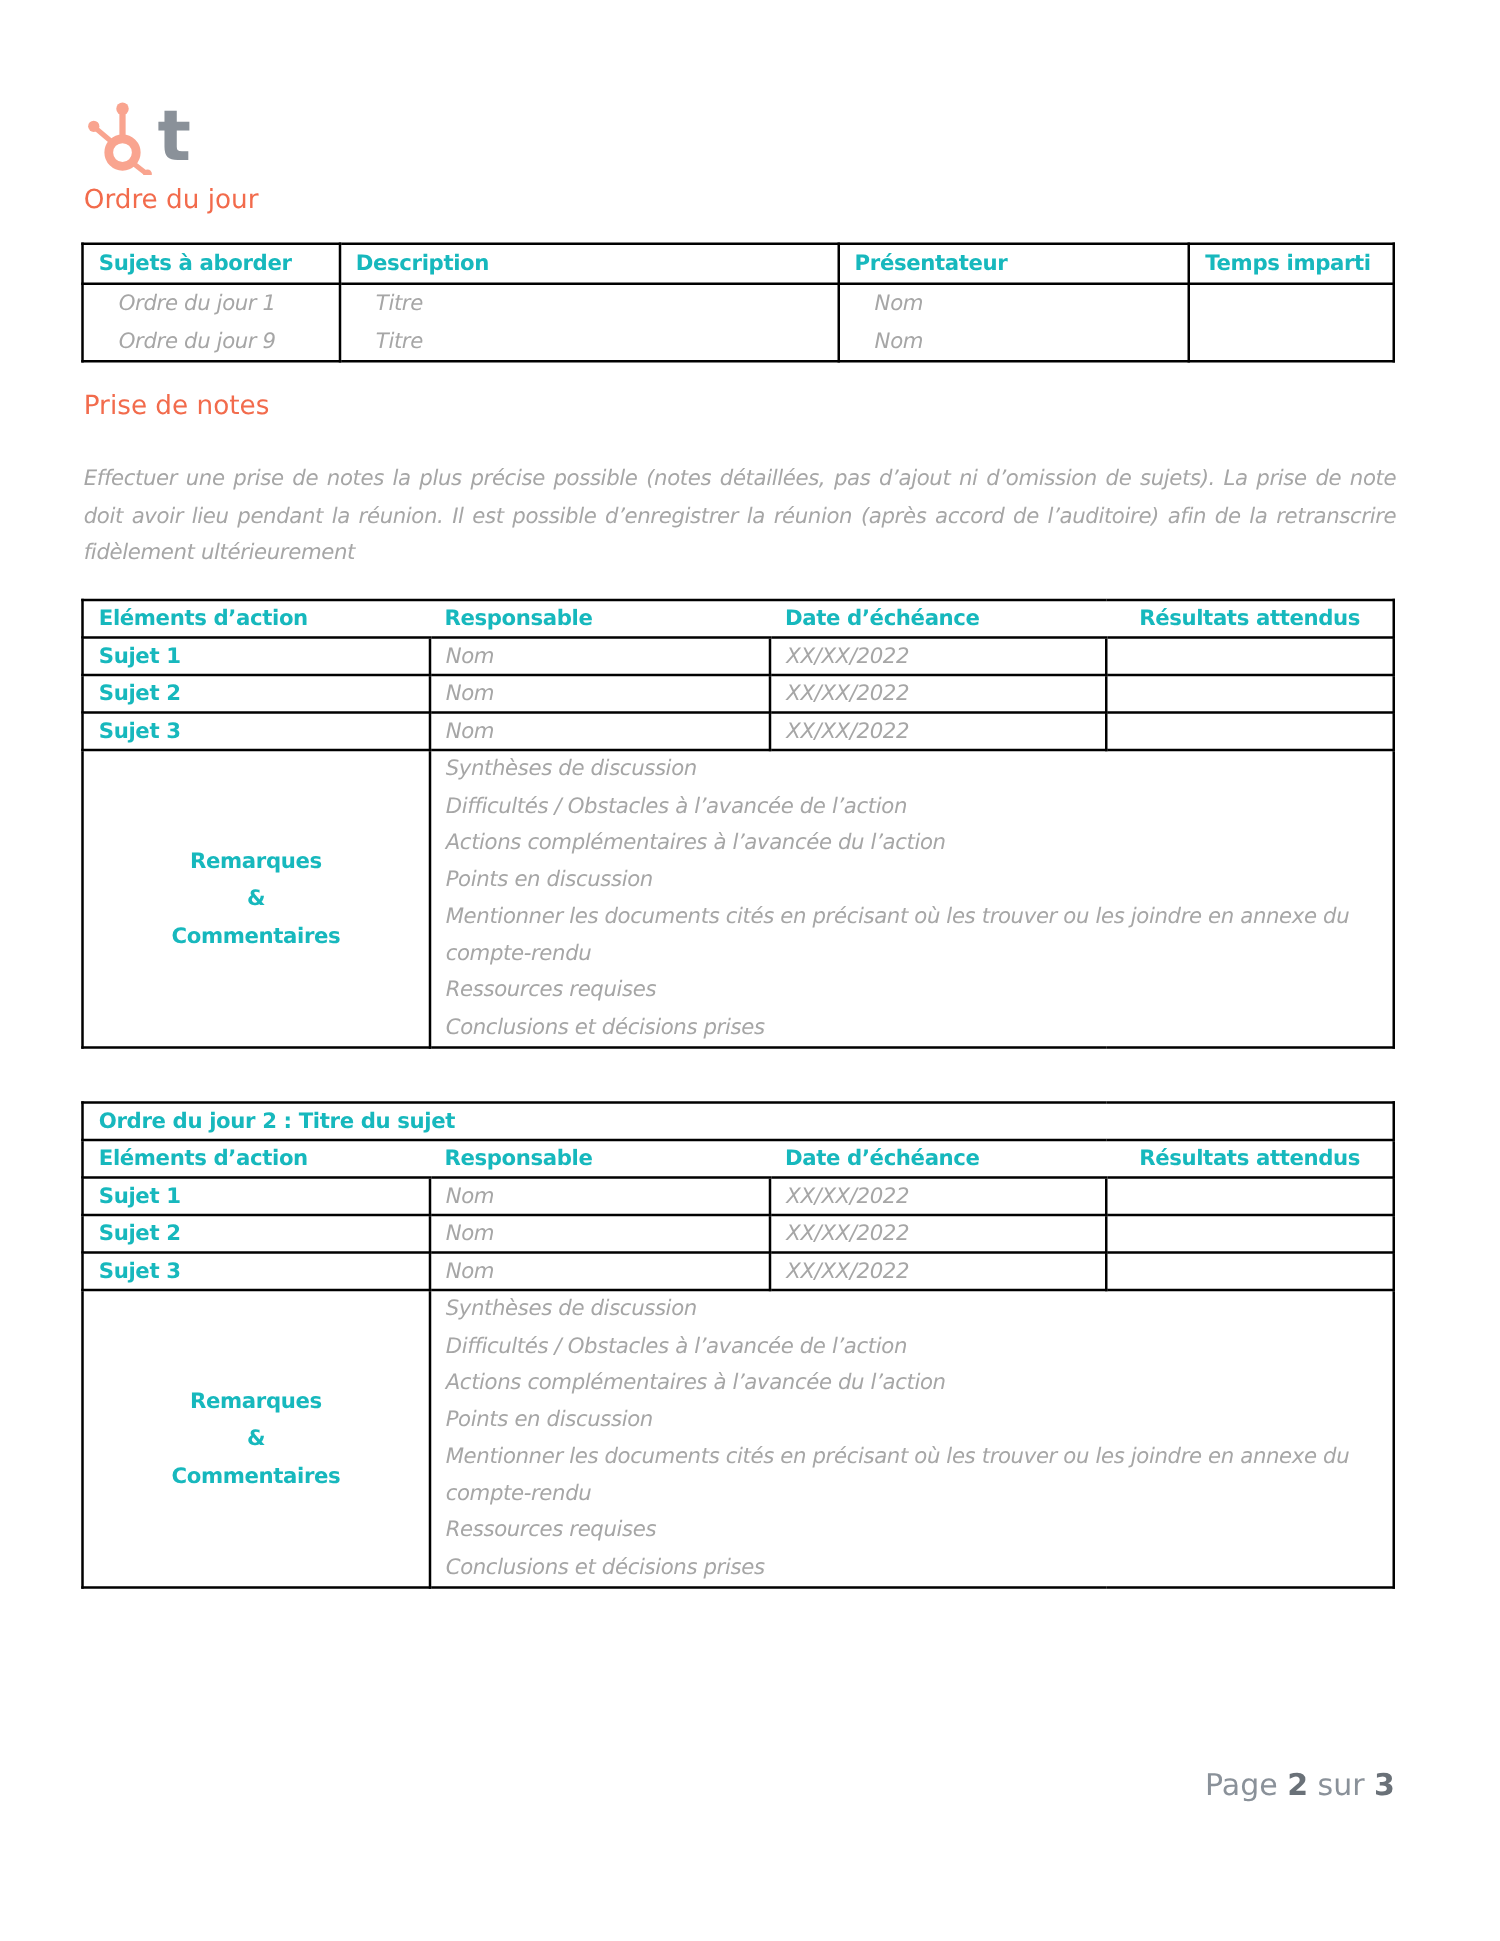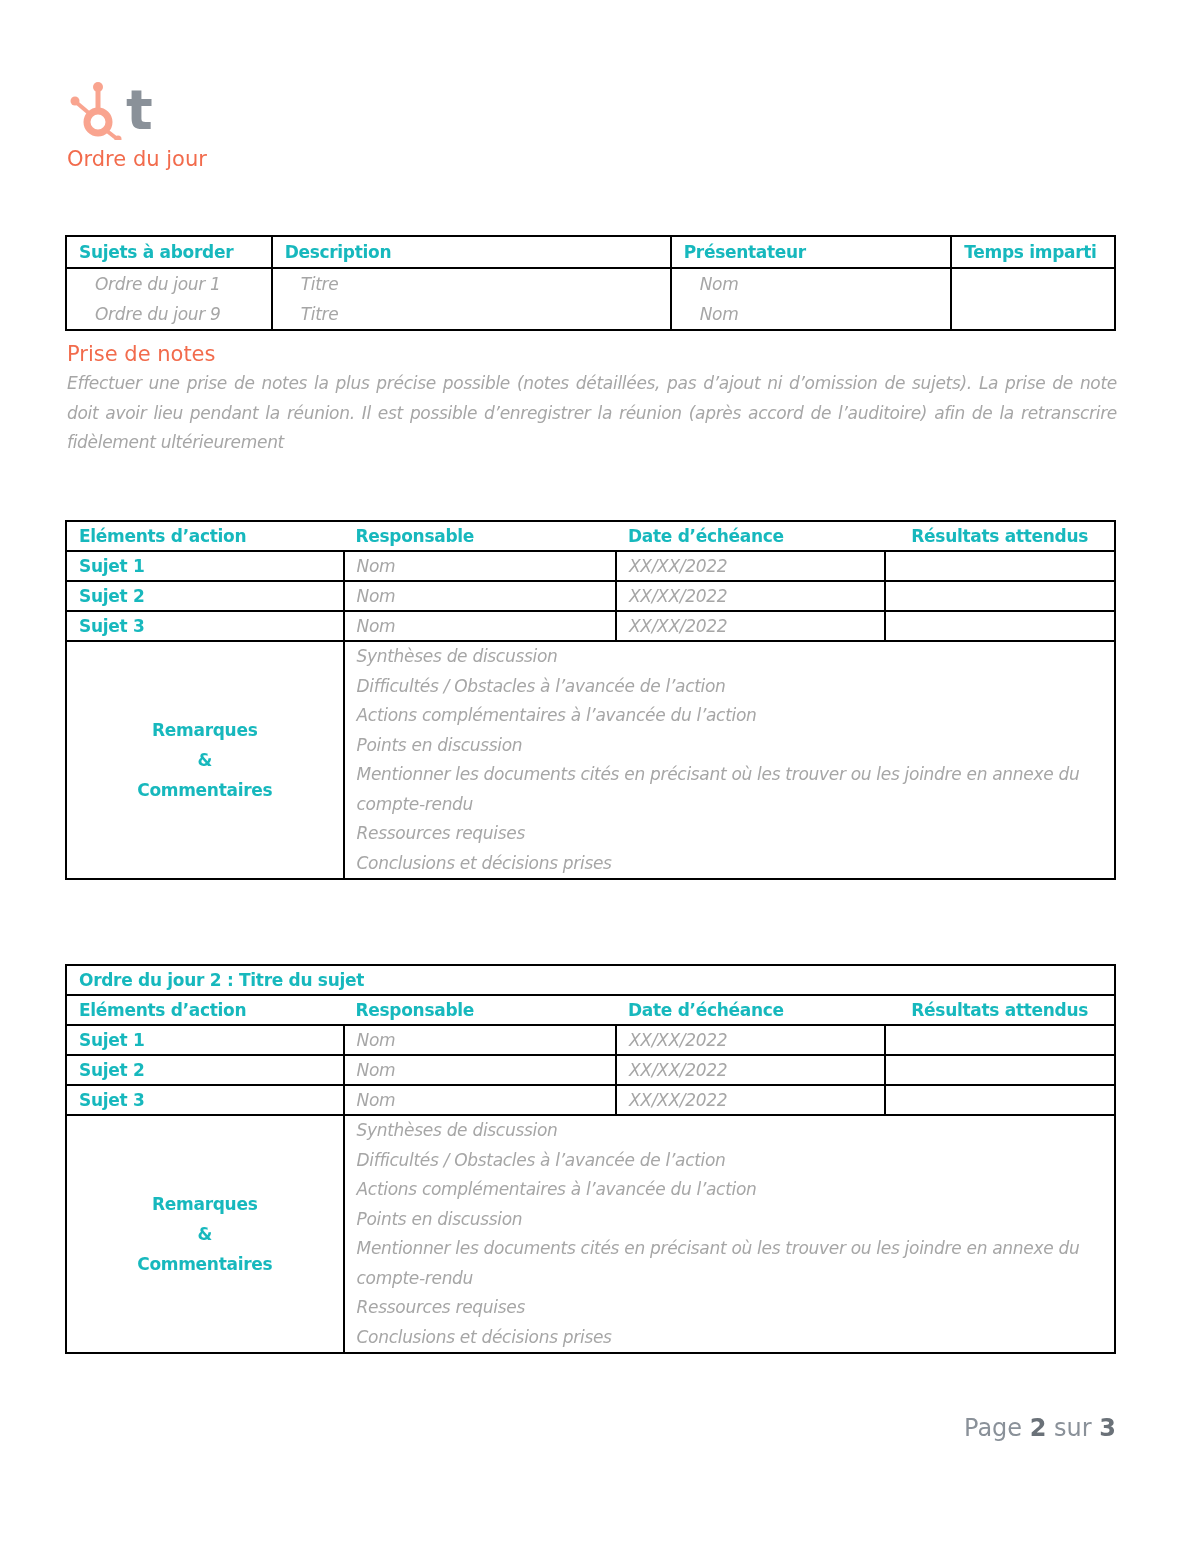--- a/index.html
+++ b/index.html
@@ -14,21 +14,21 @@
     .logo-text {
       font-family: "DejaVu Sans", "Liberation Sans", sans-serif;
       font-weight: bold; font-size: 56px; color: #8a9199; letter-spacing: -1px;
       line-height: 1;
     }
     .logo-sprocket { display: inline-block; width: 58px; height: 64px; position: relative; top: 2px; margin: 0 -2px; }
     .section-title {
       position: absolute; left: 67px; font-size: 21px; color: #f26b4c;
       font-family: "DejaVu Sans", sans-serif;
     }
-    table { border-collapse: collapse; position: absolute; left: 65px; width: 1051px; margin-top: 41px; }
+    table { border-collapse: collapse; position: absolute; left: 65px; width: 1051px; }
     td, th { border: 2px solid #000; padding: 0 12px; text-align: left; vertical-align: top; }
     .hdr { color: #17b8bd; font-weight: bold; font-size: 17px; font-family: "DejaVu Sans", sans-serif; letter-spacing: -0.3px; }
     .ph { color: #a6a6a6; font-style: italic; font-size: 17px; font-family: "DejaVu Sans", sans-serif; letter-spacing: -0.3px; }
     .t1 td { height: 30px; line-height: 30px; }
     .t1 .body td { border-top: 2px solid #000; border-bottom: 2px solid #000; padding-left: 28px; }
     .t1 .line { height: 30px; line-height: 30px; }
     .intro {
       position: absolute; left: 67px; top: 369px; width: 1050px;
       color: #a6a6a6; font-style: italic; font-size: 17px; line-height: 29.5px;
       font-family: "DejaVu Sans", sans-serif; text-align: justify; letter-spacing: -0.3px;
@@ -89,21 +89,21 @@
     </td>
     <td class="ph">
       <div class="line">Nom</div>
       <div class="line">Nom</div>
     </td>
     <td class="ph"></td>
   </tr>
 </tbody>
   </table>
 
-<div class="section-title" style="top:342px;">Prise de notes</div>
+<div class="section-title" style="top:312px;">Prise de notes</div>
 <div class="intro">Effectuer une prise de notes la plus précise possible (notes détaillées, pas d’ajout ni d’omission de sujets). La prise de note doit avoir lieu pendant la réunion. Il est possible d’enregistrer la réunion (après accord de l’auditoire) afin de la retranscrire fidèlement ultérieurement</div>
 
 <table class="ta" style="top:479px;">
   <colgroup>
       <col style="width:278px">
       <col style="width:273px">
       <col style="width:270px">
       <col style="width:230px">
     </colgroup>
   <tbody>
@@ -143,21 +143,21 @@
       <div>Actions complémentaires à l’avancée du l’action</div>
       <div>Points en discussion</div>
       <div>Mentionner les documents cités en précisant où les trouver ou les joindre en annexe du compte-rendu</div>
       <div>Ressources requises</div>
       <div>Conclusions et décisions prises</div>
     </td>
   </tr>
 </tbody>
   </table>
 
-<table class="ta" style="top:923px;padding-left:36px;">
+<table class="ta" style="top:881px;padding-left:36px;">
   <colgroup>
       <col style="width:278px">
       <col style="width:273px">
       <col style="width:270px">
       <col style="width:230px">
     </colgroup>
   <tbody>
       <tr>
     <td colspan="4" class="hdr">Ordre du jour 2 : Titre du sujet</td>
   </tr>

